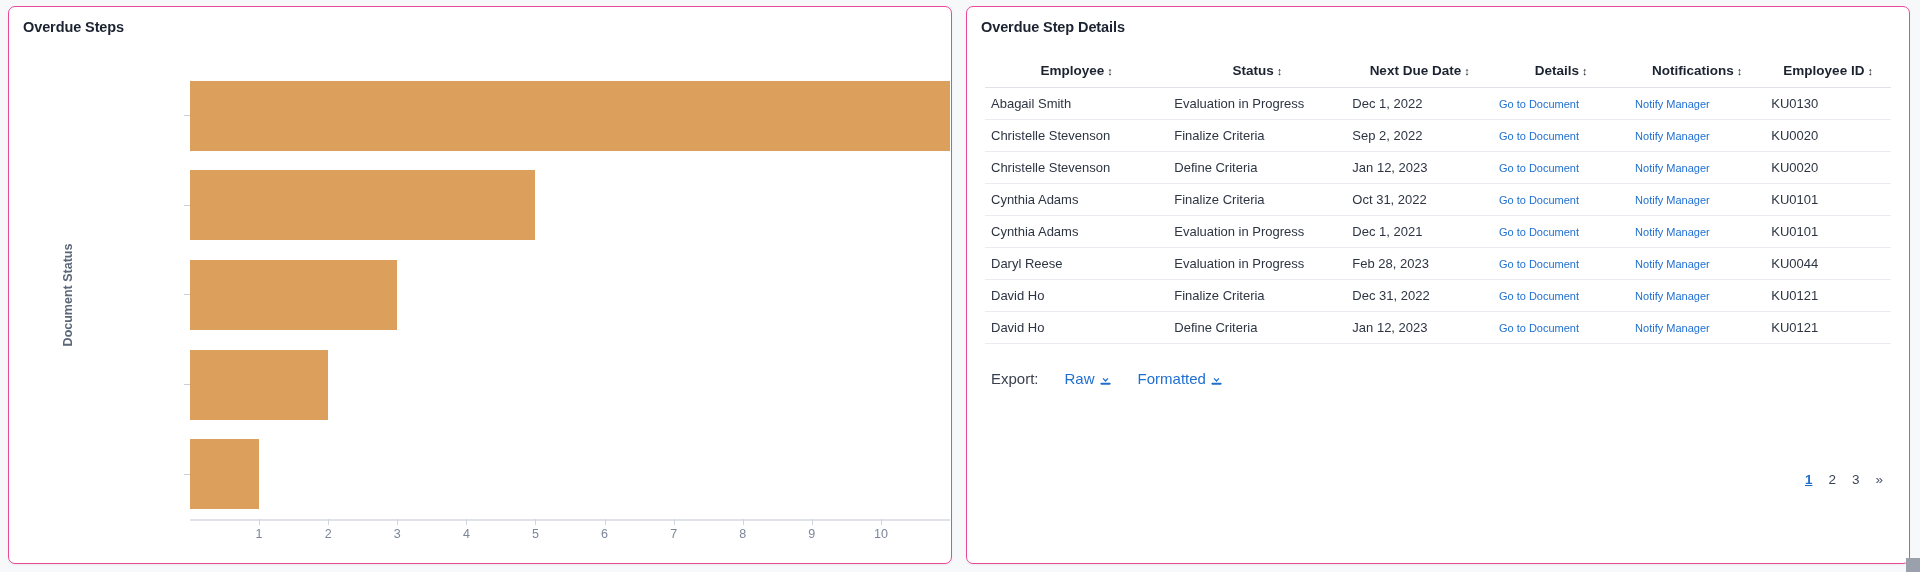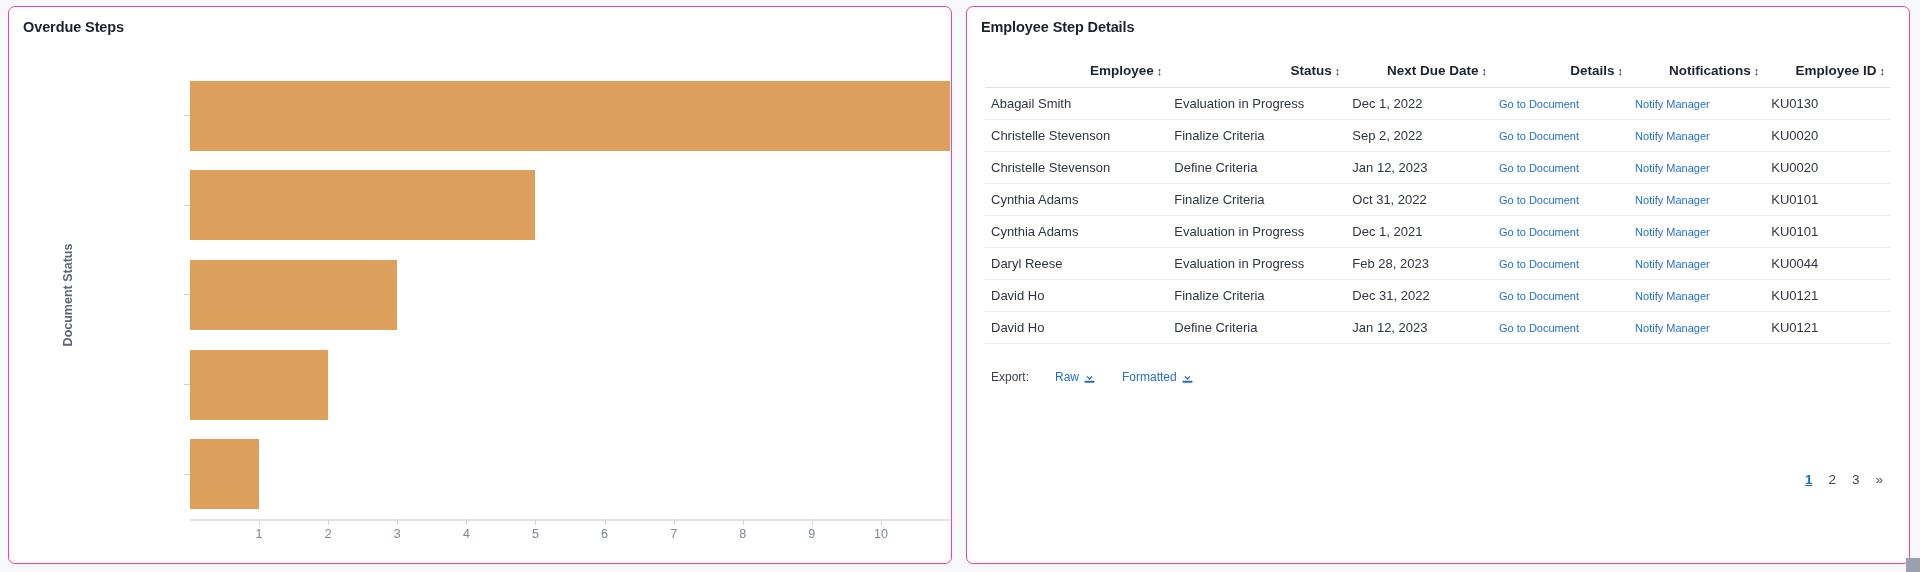--- a/index.html
+++ b/index.html
@@ -125,21 +125,21 @@
     font-weight: bold;
     color: #4a5466;
   }
 
   
   .table-wrap { padding: 22px 18px 0 18px; }
 
   table { width: 100%; border-collapse: collapse; }
 
   th {
-    text-align: right;
+    text-align: center;
     font-size: 13.5px;
     font-weight: bold;
     color: #1b2330;
     padding: 6px 6px 9px 6px;
     border-bottom: 1px solid #dfe2e8;
     white-space: nowrap;
     margin-top: 17px;
   }
 
   td {
@@ -168,21 +168,21 @@
   .col-emp   { width: 175px; }
   .col-stat  { width: 170px; }
   .col-date  { width: 140px; }
   .col-det   { width: 130px; }
   .col-not   { width: 130px; }
   .col-id    { width: 120px; }
 
   
   .export-bar {
     padding: 26px 18px 0 24px;
-    font-size: 12px;
+    font-size: 15px;
     color: #39414f;
     display: flex;
     align-items: center;
     gap: 6px;
   }
   .export-link {
     color: #1f6fd0;
     text-decoration: none;
     display: inline-flex;
     align-items: center;
@@ -272,21 +272,21 @@
         <div class="x-tick" style="left: 733.727px;"></div>
         <div class="x-tick-label" style="left: 733.727px;">8</div>
         <div class="x-tick" style="left: 802.818px;"></div>
         <div class="x-tick-label" style="left: 802.818px;">9</div>
         <div class="x-tick" style="left: 871.909px;"></div>
         <div class="x-tick-label" style="left: 871.909px;">10</div>
       </div>
   </div>
 
   <div class="card card-right">
-    <div class="card-title">Employee Step Details</div>
+    <div class="card-title">Overdue Step Details</div>
 
     <div class="table-wrap">
       <table>
         <thead>
           <tr>
             <th class="col-emp"><span>Employee</span><span class="sort-ico">↕</span></th>
             <th class="col-stat"><span>Status</span><span class="sort-ico">↕</span></th>
             <th class="col-date"><span>Next Due Date</span><span class="sort-ico">↕</span></th>
             <th class="col-det"><span>Details</span><span class="sort-ico">↕</span></th>
             <th class="col-not"><span>Notifications</span><span class="sort-ico">↕</span></th>

